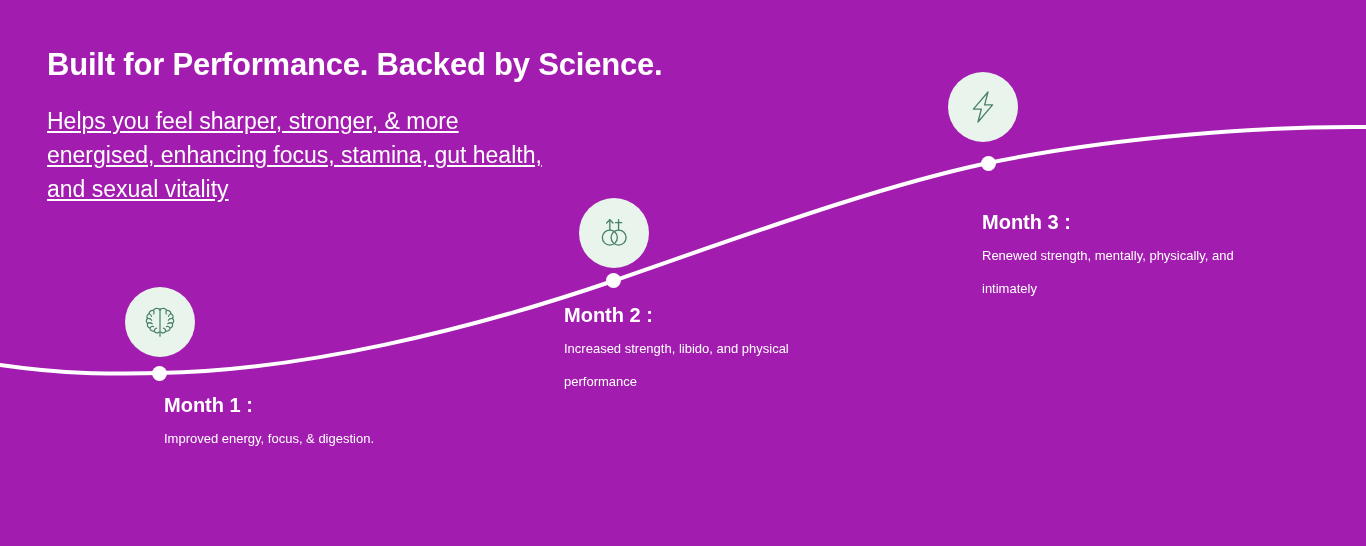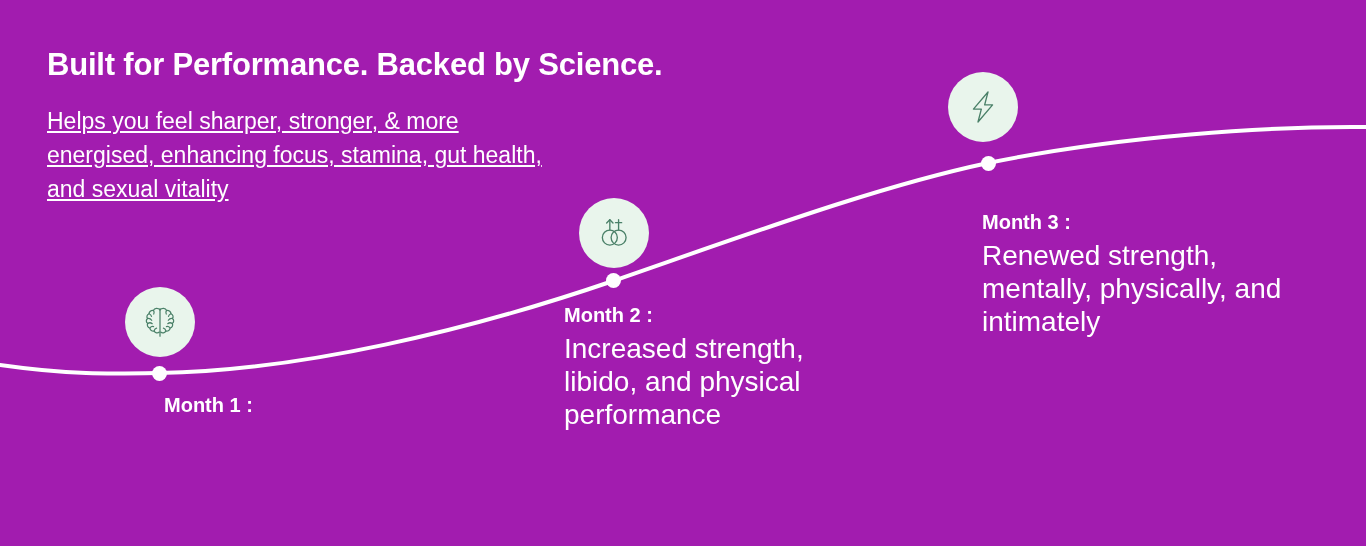--- a/index.html
+++ b/index.html
@@ -86,21 +86,21 @@
     position: absolute;
     color: #FFFFFF;
   }
   .milestone-label {
     font-size: 20px;
     font-weight: bold;
     line-height: 33px;
     white-space: nowrap;
   }
   .milestone-desc {
-    font-size: 28px;
+    font-size: 13px;
     font-weight: normal;
     line-height: 33px;
   }
 
   
   #milestone-1 .milestone-icon-badge { left: 125px; top: 287px; }
   #milestone-1 .milestone-dot        { left: 152px; top: 366px; }
   #milestone-1 .milestone-text       { left: 164px; top: 389px; width: 240px; }
 
   #milestone-2 .milestone-icon-badge { left: 579px; top: 198px; }
@@ -147,20 +147,21 @@
           <path d="M38.9 19.8c-1.9-0.3-3.9 0.6-4.9 2.1"></path>
           <path d="M38.7 25.7c-1.6-1.0-3.9-0.9-5.4 0.3"></path>
           <path d="M36.1 31.2c-1.0-1.4-2.8-2.1-4.4-1.7"></path>
           <path d="M31.0 34.8c-0.2-1.6-1.4-3.0-2.9-3.4"></path>
         </svg>
       </span>
     </div>
     <div class="milestone-dot"></div>
     <div class="milestone-text">
       <div class="milestone-label">Month 1 :</div>
+      <div class="milestone-desc">Improved energy, focus, &amp; digestion.</div>
     </div>
   </div>
 
   <div class="milestone" id="milestone-2">
     <div class="milestone-icon-badge">
       <span>
         <svg width="40" height="40" viewBox="0 0 48 48" fill="none" stroke="#4A8068" stroke-width="1.6" stroke-linecap="round" stroke-linejoin="round">
           <circle cx="19" cy="29.5" r="9"></circle>
           <circle cx="29.5" cy="29.5" r="9"></circle>
           <line x1="19" y1="20.5" x2="19" y2="8"></line>

